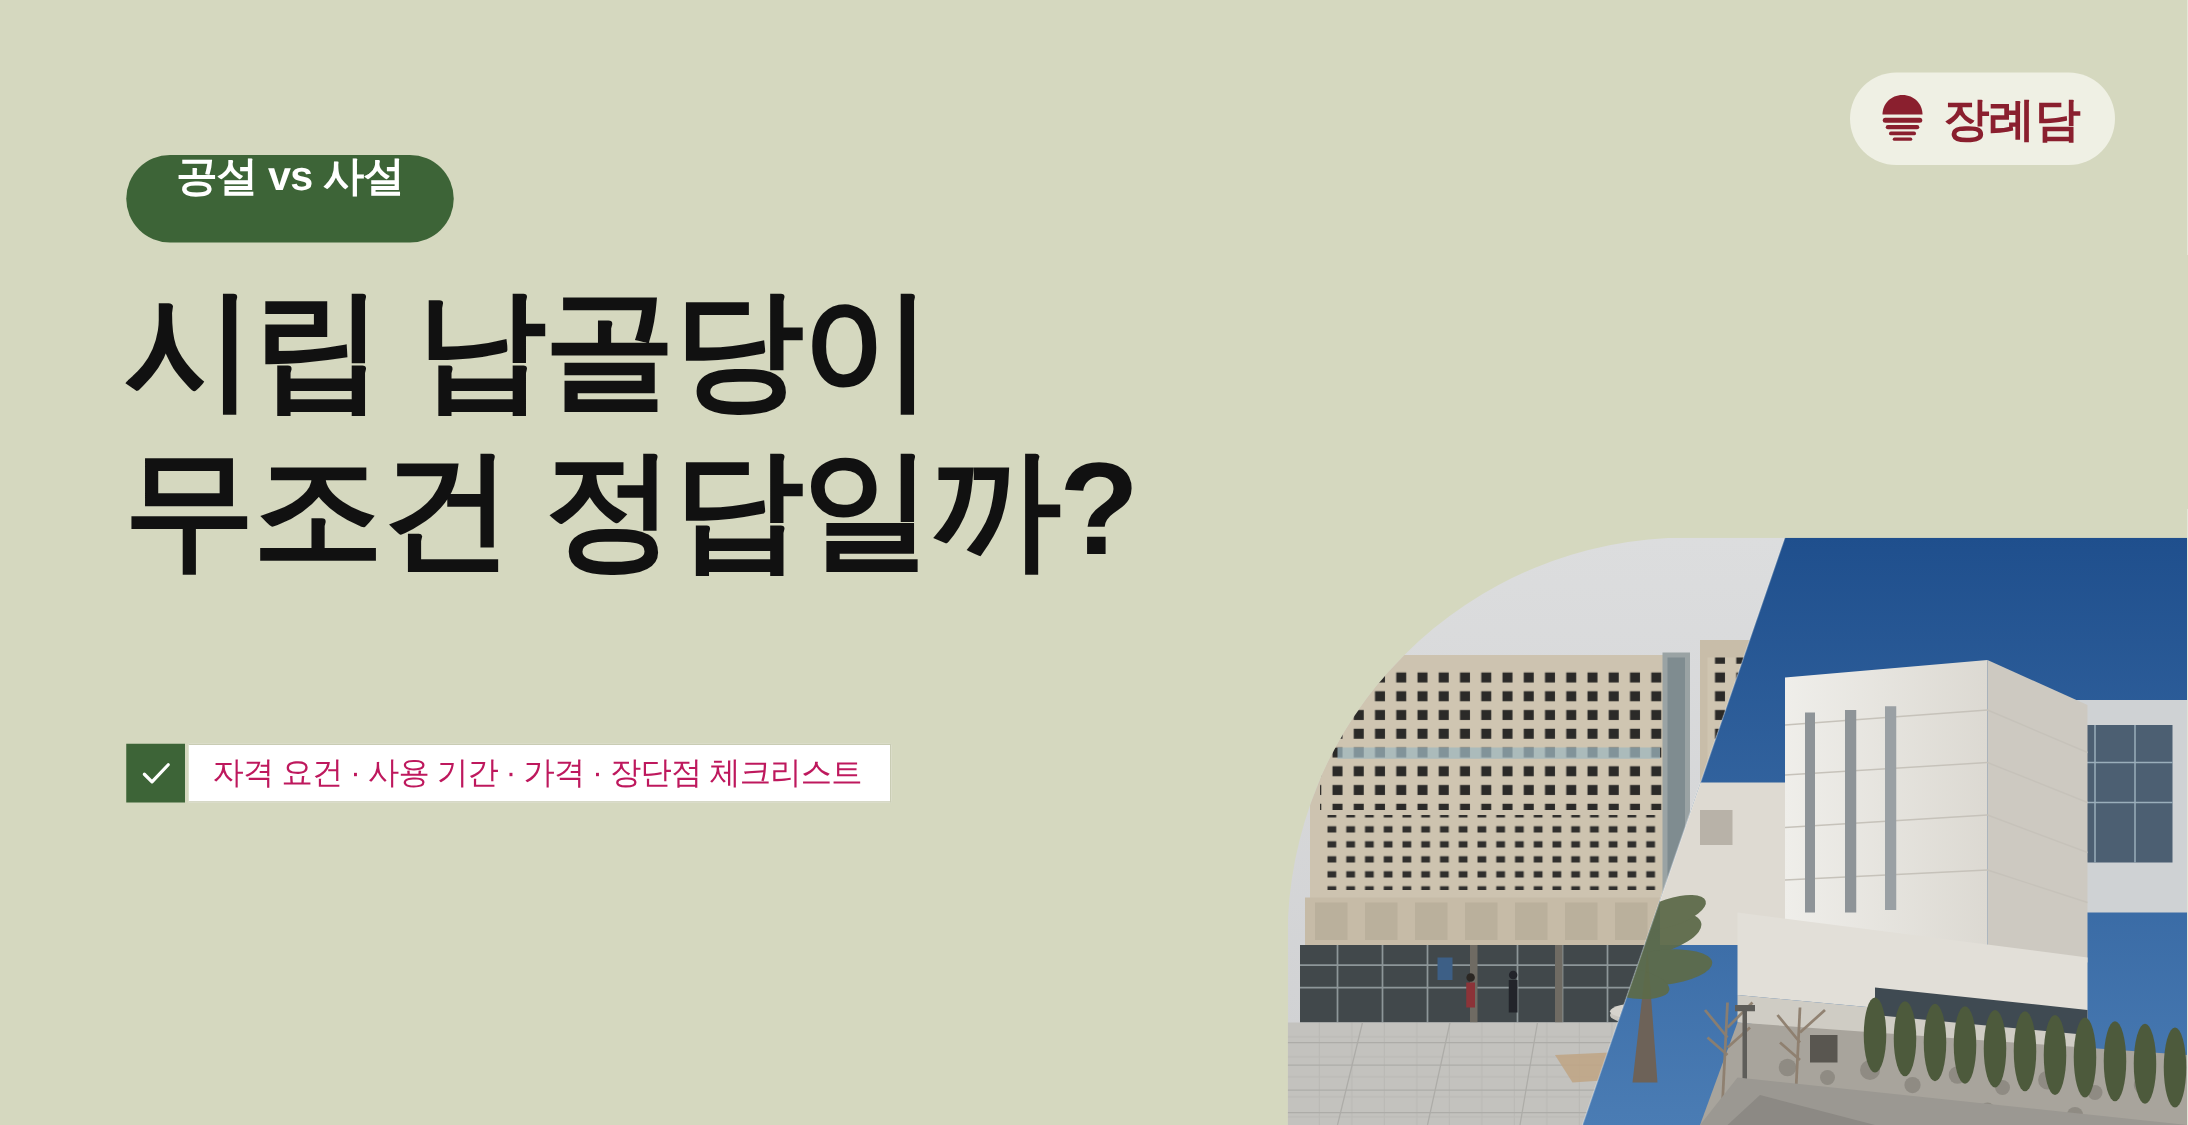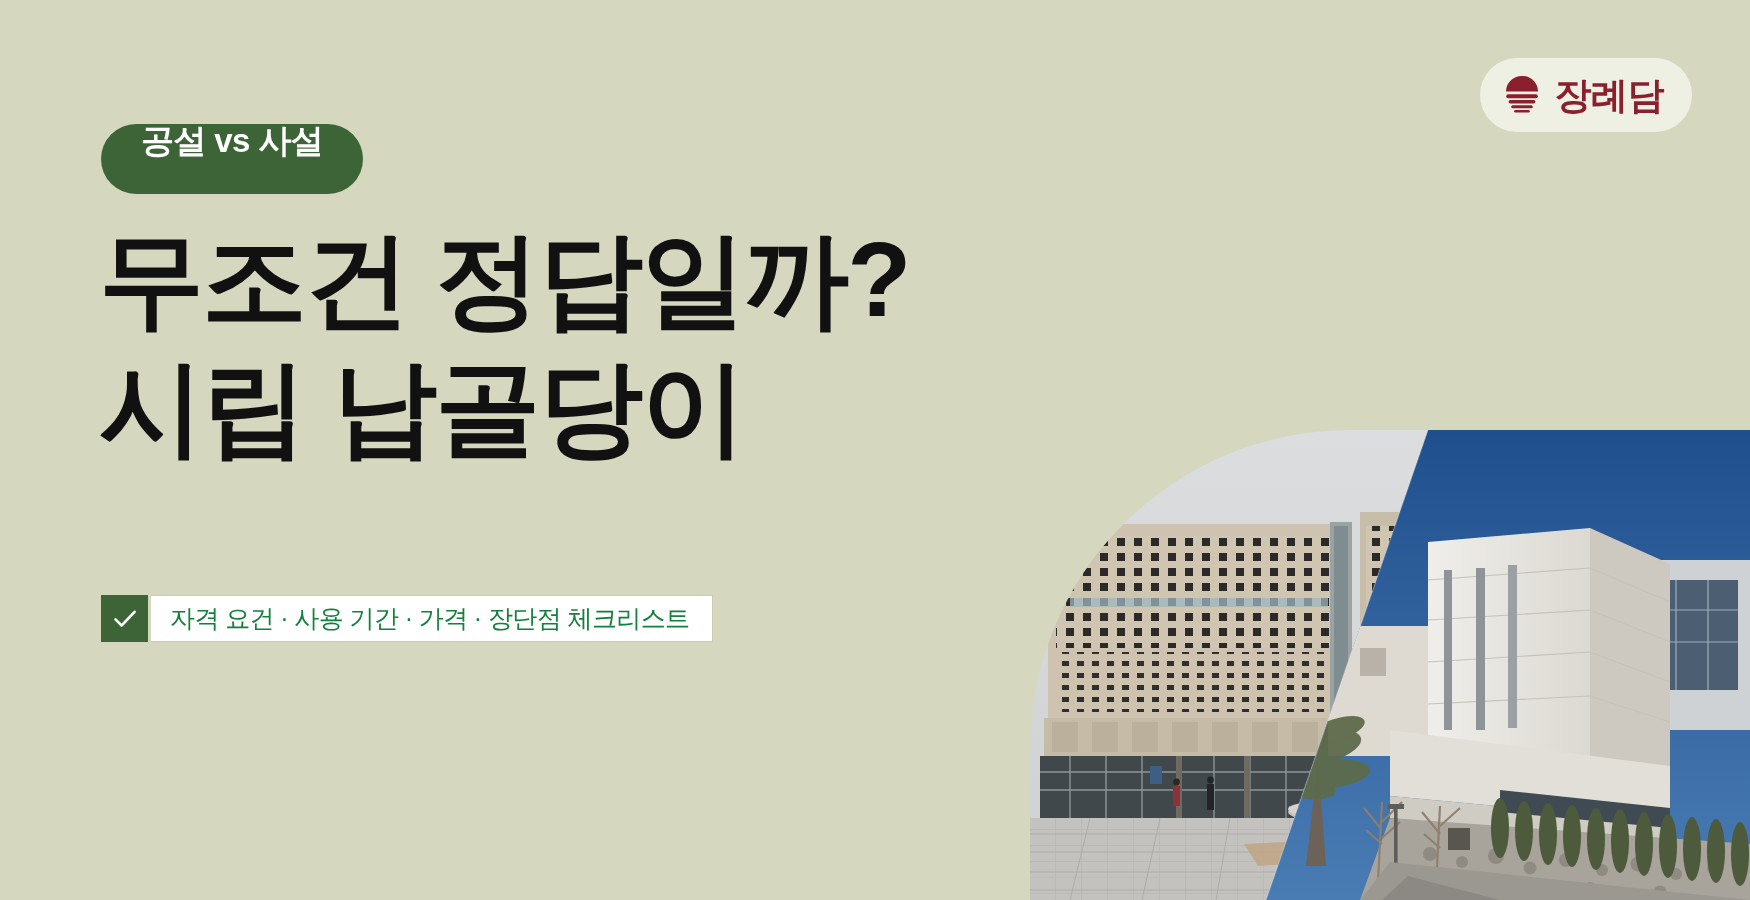--- a/index.html
+++ b/index.html
@@ -117,21 +117,21 @@
     border-left: none;
     margin-left: 3px;
     display: flex;
     align-items: center;
     padding: 0 22px 0 19px;
     box-sizing: border-box;
   }
   .check-label-text {
     font-size: 25px;
     font-weight: 500;
-    color: #15803d;
+    color: #be185d;
     letter-spacing: -0.6px;
     line-height: 1;
     white-space: nowrap;
   }
 
   
   .photo-block {
     position: absolute;
     right: 0;
     bottom: 0;
@@ -158,22 +158,22 @@
       </svg>
     </span>
     <span class="logo-text">장례담</span>
   </div>
 
   <div class="badge">
     <span class="badge-text">공설 vs 사설</span>
   </div>
 
   <div class="headline">
+    <span class="headline-line">시립 납골당이</span>
     <span class="headline-line">무조건 정답일까?</span>
-    <span class="headline-line">시립 납골당이</span>
   </div>
 
   <div class="checklist">
     <span class="check-box">
       <svg width="30" height="30" viewBox="0 0 30 30" xmlns="http://www.w3.org/2000/svg" aria-hidden="true">
         <path d="M5.5 15.4 L11.6 21.5 L24.6 7.8" fill="none" stroke="#ffffff" stroke-width="2.6" stroke-linecap="round" stroke-linejoin="round"></path>
       </svg>
     </span>
     <span class="check-label">
       <span class="check-label-text">자격 요건 · 사용 기간 · 가격 · 장단점 체크리스트</span>

